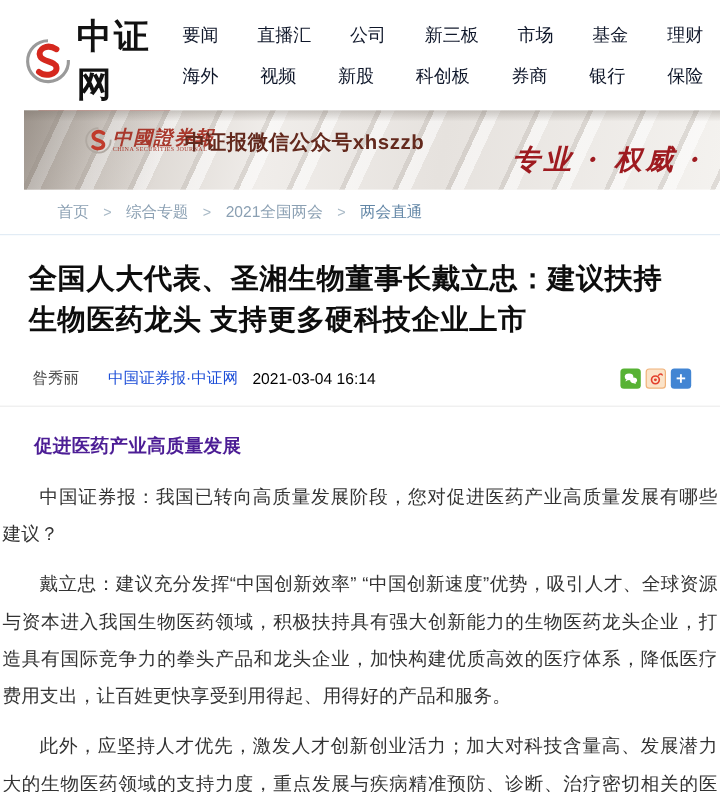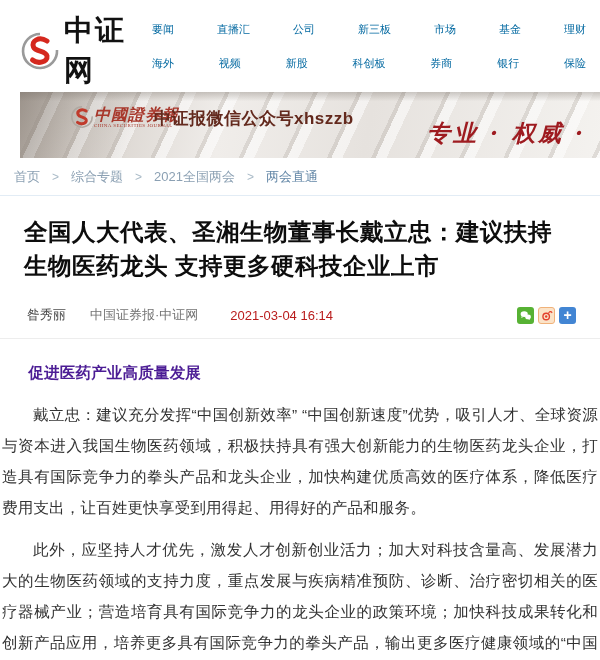--- a/index.html
+++ b/index.html
@@ -15,54 +15,54 @@
   .site-name { font-size:29px; font-weight:700; color:#111; letter-spacing:2px; margin-left:4px; }
   .logo-bar { margin:1px 0 0 12px; width:110px; height:12px; background:#e2231a; color:#fff;
               font-size:9px; font-weight:700; text-align:center; line-height:12px; letter-spacing:1px; }
   .logo-slogan { margin:2px 0 0 8px; font-family:"DejaVu Serif","Liberation Serif",serif; font-style:italic;
                  font-weight:700; font-size:13px; color:#3c3c3c; letter-spacing:2px; white-space:nowrap; }
   .logo-en { margin:1px 0 0 8px; font-family:"Liberation Serif","DejaVu Serif",serif;
              font-size:7.5px; color:#555; letter-spacing:1.1px; white-space:nowrap; }
 
   .main-nav { position:absolute; left:152px; right:14px; top:12px; }
   .nav-row { display:flex; justify-content:space-between; height:34px; align-items:center; }
-  .nav-item { font-size:11px; color:#0369a1; cursor:pointer; white-space:nowrap; }
+  .nav-item { font-size:15px; color:#0f172a; cursor:pointer; white-space:nowrap; }
 
   
   .banner { position:relative; margin-left:20px; width:580px; height:66px; overflow:hidden;
     background:
       linear-gradient(112deg, rgba(118,108,99,.55) 0%, rgba(118,108,99,.15) 12%, rgba(118,108,99,0) 22%),
       linear-gradient(180deg, rgba(120,112,104,.35) 0%, rgba(120,112,104,0) 14%),
       repeating-linear-gradient(115deg, rgba(255,255,255,0) 0 26px, rgba(168,160,152,.28) 26px 30px, rgba(255,255,255,.55) 30px 40px),
       linear-gradient(100deg, #c9c2bb 0%, #f0edea 35%, #e6e2de 60%, #f4f2ef 100%);
   }
   .banner-logo { position:absolute; left:50px; top:13px; display:flex; align-items:center; }
   .banner-swirl { width:24px; height:24px; }
   .paper-name { font-family:"DejaVu Serif","Liberation Serif",serif; font-style:italic; font-weight:700;
                 font-size:16px; color:#a8382c; letter-spacing:1px; line-height:16px; white-space:nowrap; }
   .paper-en { font-family:"Liberation Serif",serif; font-size:5px; color:#a8382c; letter-spacing:.4px; white-space:nowrap; }
   .banner-wechat { position:absolute; left:134px; top:15px; font-size:17px; font-weight:700;
                    color:#63291d; letter-spacing:.5px; white-space:nowrap; }
   .banner-slogan { position:absolute; right:14px; top:26px; font-family:"DejaVu Serif","Liberation Serif",serif;
                    font-style:italic; font-weight:700; font-size:23px; color:#9e1b20; letter-spacing:3px; white-space:nowrap; }
 
   
-  .breadcrumb { height:38px; display:flex; align-items:center; padding-left:14px;
+  .breadcrumb { height:38px; display:flex; align-items:center; padding-left:48px;
                 border-bottom:1px solid #e2ecf5; font-size:13px; color:#8ba0b3; }
   .crumb { color:#8ba0b3; cursor:pointer; }
   .crumb.last { color:#6286a6; }
   .crumb-sep { margin:0 12px; color:#a9bac7; font-size:12px; }
 
   
   .article-title { margin:19px 26px 0 24px; font-size:23.5px; line-height:34px;
                    font-weight:700; color:#0d0d0d; letter-spacing:.5px; }
   .byline { display:flex; align-items:center; margin:23px 24px 0 27px; font-size:13px; height:18px; }
   .byline .author { color:#4d4d4d; }
-  .byline .source { color:#737373; margin-left:24px; }
-  .byline .date   { color:#b91c1c; margin-left:32px; }
+  .byline .source { color:#1d4ed8; margin-left:24px; }
+  .byline .date   { color:#000000; margin-left:12px; }
   .share-icons { margin-left:auto; display:flex; gap:4px; }
   .share-btn { width:17px; height:17px; border-radius:3px; display:flex; align-items:center;
                justify-content:center; cursor:pointer; }
   .share-wechat { background:#57b234; }
   .share-weibo  { background:#fbe3c8; border:1px solid #f0b27a; }
   .share-plus   { background:#4285d3; color:#fff; font-size:14px; font-weight:700; line-height:17px; }
 
   .byline-divider { margin-top:14px; border-top:1px solid #ededed; }
 
   .article-body { padding:7px 2px 0; }
@@ -160,18 +160,19 @@
           </svg>
         </div>
         <div class="share-btn share-plus">+</div>
       </div>
     </div>
 
     <div class="byline-divider"></div>
 
     <div class="article-body">
       <p class="lead">促进医药产业高质量发展</p>
+      <p>中国证券报：我国已转向高质量发展阶段，您对促进医药产业高质量发展有哪些建议？</p>
       <p>戴立忠：建议充分发挥“中国创新效率” “中国创新速度”优势，吸引人才、全球资源与资本进入我国生物医药领域，积极扶持具有强大创新能力的生物医药龙头企业，打造具有国际竞争力的拳头产品和龙头企业，加快构建优质高效的医疗体系，降低医疗费用支出，让百姓更快享受到用得起、用得好的产品和服务。</p>
       <p>此外，应坚持人才优先，激发人才创新创业活力；加大对科技含量高、发展潜力大的生物医药领域的支持力度，重点发展与疾病精准预防、诊断、治疗密切相关的医疗器械产业；营造培育具有国际竞争力的龙头企业的政策环境；加快科技成果转化和创新产品应用，培养更多具有国际竞争力的拳头产品，输出更多医疗健康领域的“中国方案”。</p>
     </div>
   </article>
 
 </div>
 
 </body></html>

